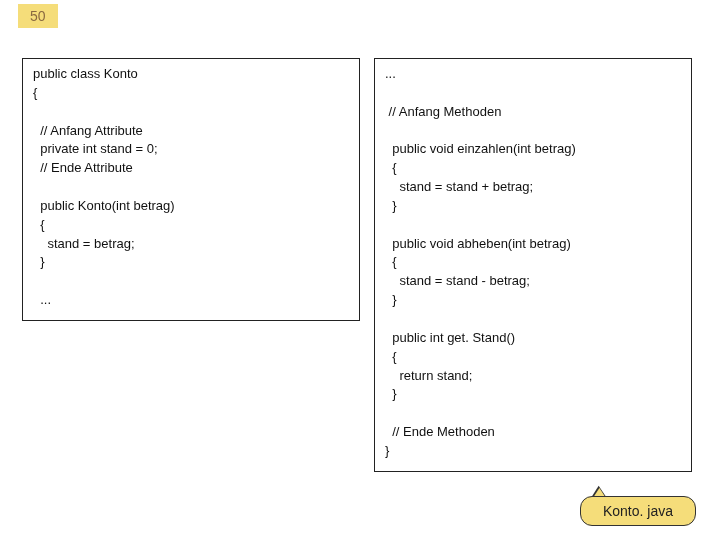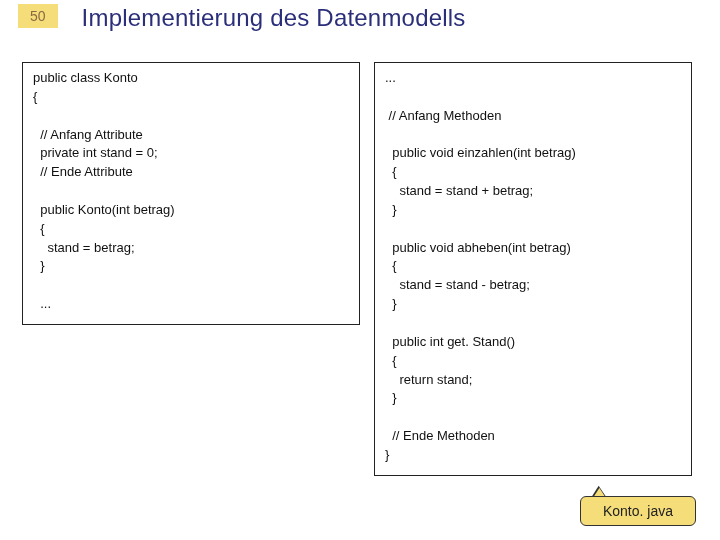--- a/index.html
+++ b/index.html
@@ -8,22 +8,23 @@
     padding: 0;
     width: 720px;
     height: 540px;
     background: #fff;
     font-family: Verdana, Geneva, sans-serif;
     position: relative;
     overflow: hidden;
   }
   .header {
     display: flex;
-    align-items: flex-start;
+    align-items: flex-end;
     padding: 4px 0 6px 0;
+    gap: 44px;
   }
   .page-num {
     background: #f5dd7a;
     color: #8a6a40;
     font-size: 14px;
     padding: 4px 12px;
     margin-left: 18px;
     margin-right: 24px;
     min-width: 36px;
     text-align: center;
@@ -51,21 +52,21 @@
     margin-top: 20px;
   }
   .left-box  { width: 338px; }
   .right-box { width: 318px; }
   .callout {
     position: absolute;
     right: 24px;
     bottom: 14px;
     background: #f5dd7a;
     border: 1px solid #333;
-    border-radius: 6px;
+    border-radius: 12px;
     padding: 6px 22px;
     font-size: 14px;
     color: #222;
   }
   .callout-tail {
     position: absolute;
     right: 112px;
     bottom: 42px;
     width: 0;
     height: 0;
@@ -84,21 +85,20 @@
     border-left: 5px solid transparent;
     border-right: 8px solid transparent;
     border-bottom: 10px solid #f5dd7a;
   }
 </style>
 </head>
 <body>
 
 <div class="header">
   <div class="page-num">50</div>
-  <div class="title">Implementierung des Datenmodells</div>
 </div>
 
 <div class="boxes">
   <div class="code-box left-box">public class Konto
 {
 
   // Anfang Attribute
   private int stand = 0;
   // Ende Attribute
 

